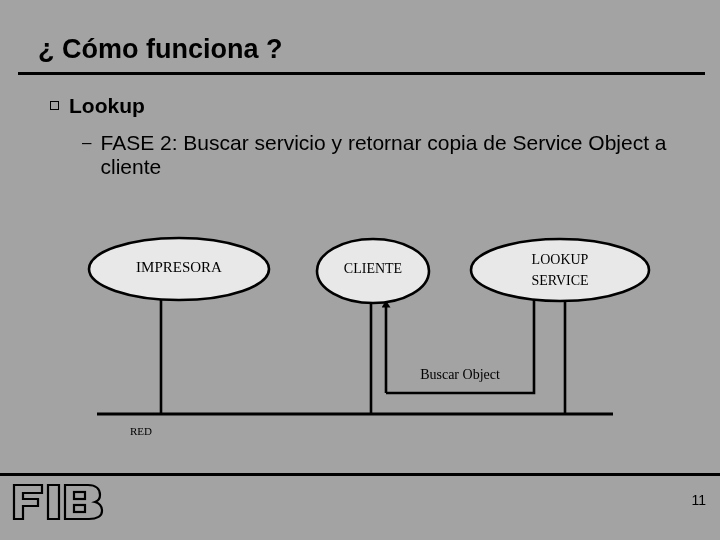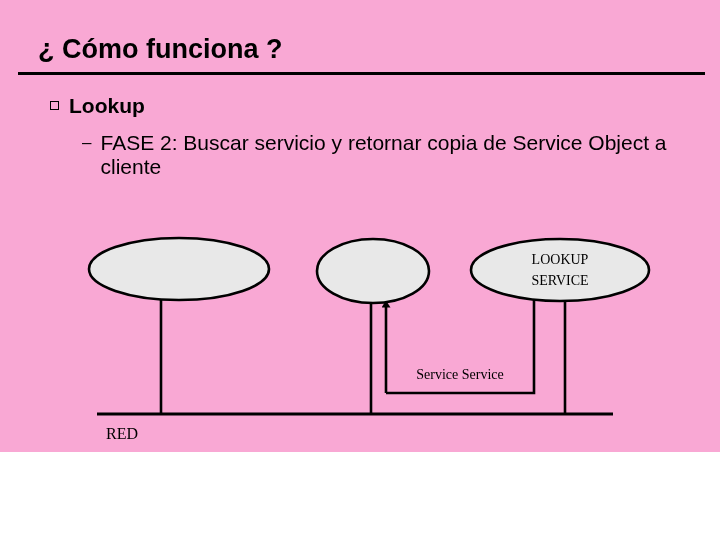--- a/index.html
+++ b/index.html
@@ -3,22 +3,22 @@
 <meta charset="utf-8">
 <style>
   html, body {
     margin: 0;
     padding: 0;
     background: #ffffff;
   }
   #slide {
     position: relative;
     width: 720px;
-    height: 452px;
-    background: #f9a8d4;
+    height: 540px;
+    background: #a3a3a3;
     overflow: hidden;
     font-family: "Liberation Sans", sans-serif;
   }
 
   
   #title {
     position: absolute;
     left: 38px;
     top: 34px;
     font-family: "Liberation Sans", sans-serif;
@@ -166,28 +166,30 @@
       <line x1="386" y1="393" x2="386" y2="306" marker-end="url(#arrowup)"></line>
     </g>
 
     <line x1="97" y1="414" x2="613" y2="414" stroke="#000" stroke-width="3"></line>
 
     <ellipse cx="179" cy="269" rx="90" ry="31" fill="#e8e8e8" stroke="#000" stroke-width="2.6"></ellipse>
     <ellipse cx="373" cy="271" rx="56" ry="32" fill="#e8e8e8" stroke="#000" stroke-width="2.6"></ellipse>
     <ellipse cx="560" cy="270" rx="89" ry="31" fill="#e8e8e8" stroke="#000" stroke-width="2.6"></ellipse>
   </svg>
 
-
+  <div class="node-label" style="left:89px; top:259px; width:180px; font-size:15px;">IMPRESORA</div>
+
+  <div class="node-label" style="left:317px; top:261px; width:112px; font-size:14px;">CLIENTE</div>
 
   <div class="node-label" style="left:471px; top:249px; width:178px; font-size:14px; line-height:21px;">LOOKUP
 SERVICE</div>
 
-  <div class="node-label" style="left:386px; top:367px; width:148px; font-size:14px;">Service Service</div>
-
-  <div class="node-label" style="left:92px; top:425px; width:60px; font-size:16px; text-align:center;">RED</div>
+  <div class="node-label" style="left:386px; top:367px; width:148px; font-size:14px;">Buscar Object</div>
+
+  <div class="node-label" style="left:92px; top:425px; width:60px; font-size:11px; text-align:right;">RED</div>
 
   <div id="footer-rule"></div>
 
   <svg id="fib-logo" viewBox="0 0 95 38" width="95" height="38" xmlns="http://www.w3.org/2000/svg">
     <g fill="none" stroke="#000" stroke-width="2.2">
 
       <path d="M2,2 L30,2 L30,10 L11,10 L11,16 L26,16 L26,23 L11,23 L11,36 L2,36 Z"></path>
 
       <path d="M36,2 L47,2 L47,36 L36,36 Z"></path>
 

